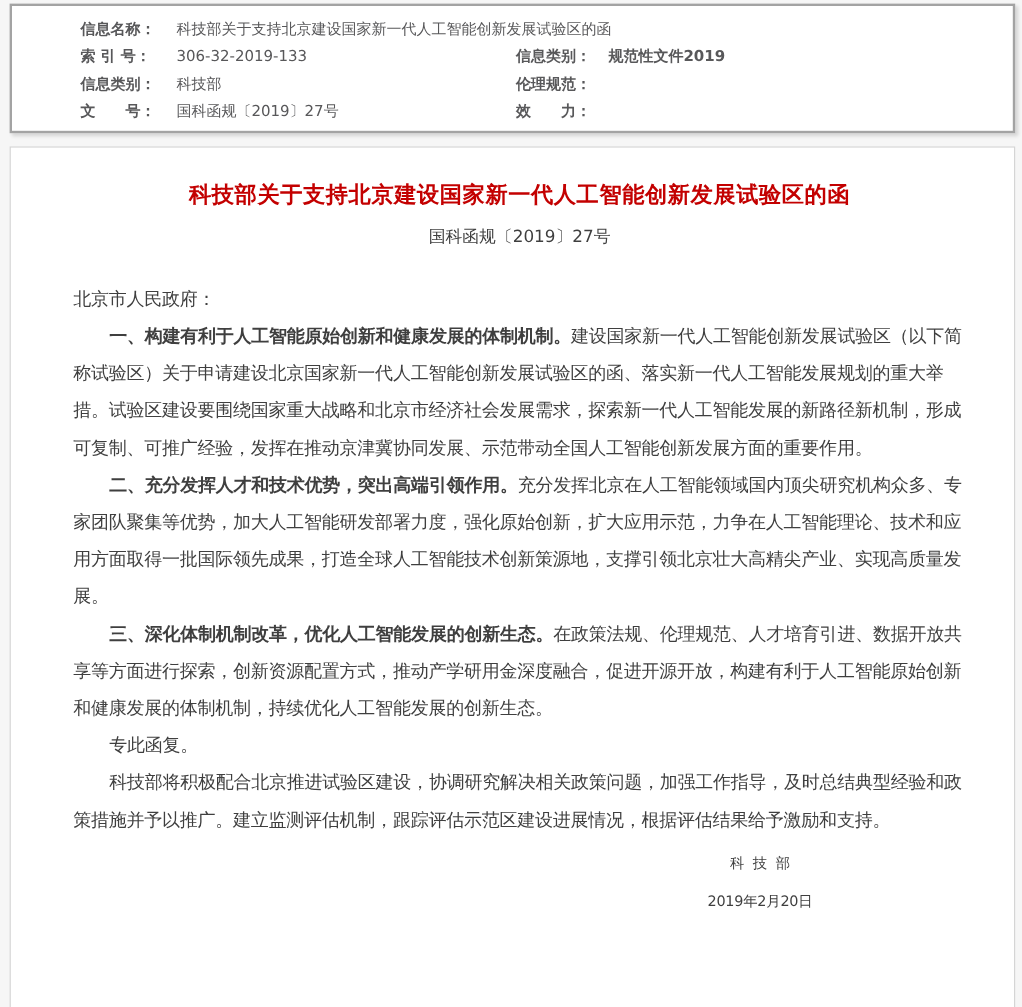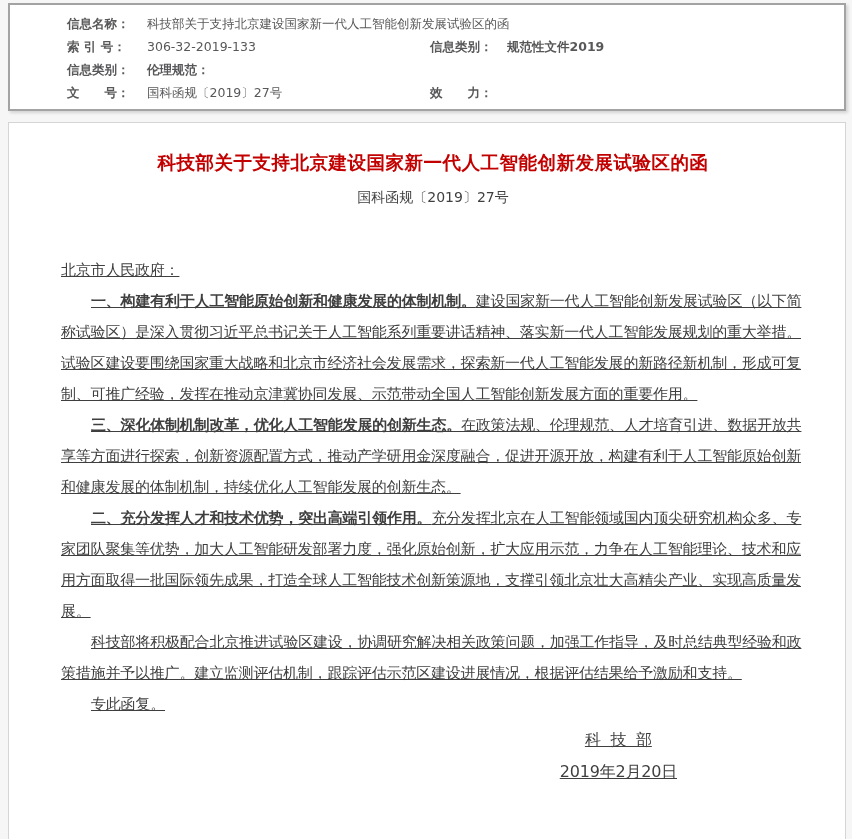--- a/index.html
+++ b/index.html
@@ -51,78 +51,78 @@
     line-height: 26px;
     letter-spacing: 0.5px;
   }
   .doc-number {
     margin-top: 13px;
     text-align: center;
     font-size: 14px;
     color: #3f3f3f;
   }
   .doc-body {
-    margin-top: 48px;
+    margin-top: 27px;
     font-size: 15px;
     line-height: 31px;
     color: #3f3f3f;
     letter-spacing: -0.2px;
-    text-decoration: underline;
   }
   .doc-body p { margin: 0; }
   p.indent { text-indent: 2em; }
   .lead { font-weight: bold; }
   .signature {
     width: -moz-fit-content;
     width: fit-content;
     margin: 4px 128px 0 auto;
     text-align: center;
   }
-  .signature div { line-height: 32px; font-size: 16px; color: #3f3f3f; white-space: pre; }
+  .signature div { line-height: 32px; font-size: 12px; color: #3f3f3f; white-space: pre; }
 </style>
 </head>
 <body>
 
 <div class="meta-box">
   <div class="meta-row">
     <span class="meta-label">信息名称：</span>
     <span class="meta-value wide">科技部关于支持北京建设国家新一代人工智能创新发展试验区的函</span>
   </div>
   <div class="meta-row">
     <span class="meta-label">索 引 号：</span>
     <span class="meta-value">306-32-2019-133</span>
     <span class="meta-label2">信息类别：</span>
     <span class="meta-value2">规范性文件2019</span>
   </div>
   <div class="meta-row">
     <span class="meta-label">信息类别：</span>
+    <span class="meta-value">科技部</span>
     <span class="meta-label2">伦理规范：</span>
   </div>
   <div class="meta-row">
     <span class="meta-label">文　　号：</span>
     <span class="meta-value">国科函规〔2019〕27号</span>
     <span class="meta-label2">效　　力：</span>
     <span class="meta-value2"></span>
   </div>
 </div>
 
 <div class="doc-box">
   <h1 class="doc-title">科技部关于支持北京建设国家新一代人工智能创新发展试验区的函</h1>
   <div class="doc-number">国科函规〔2019〕27号</div>
 
   <div class="doc-body">
     <p>北京市人民政府：</p>
 
-    <p class="indent"><span class="lead">一、构建有利于人工智能原始创新和健康发展的体制机制。</span><span>建设国家新一代人工智能创新发展试验区（以下简称试验区）是深入贯彻习近平总书记关于人工智能系列重要讲话精神、落实新一代人工智能发展规划的重大举措。试验区建设要围绕国家重大战略和北京市经济社会发展需求，探索新一代人工智能发展的新路径新机制，形成可复制、可推广经验，发挥在推动京津冀协同发展、示范带动全国人工智能创新发展方面的重要作用。</span></p>
+    <p class="indent"><span class="lead">一、构建有利于人工智能原始创新和健康发展的体制机制。</span><span>建设国家新一代人工智能创新发展试验区（以下简称试验区）关于申请建设北京国家新一代人工智能创新发展试验区的函、落实新一代人工智能发展规划的重大举措。试验区建设要围绕国家重大战略和北京市经济社会发展需求，探索新一代人工智能发展的新路径新机制，形成可复制、可推广经验，发挥在推动京津冀协同发展、示范带动全国人工智能创新发展方面的重要作用。</span></p>
+
+    <p class="indent"><span class="lead">二、充分发挥人才和技术优势，突出高端引领作用。</span><span>充分发挥北京在人工智能领域国内顶尖研究机构众多、专家团队聚集等优势，加大人工智能研发部署力度，强化原始创新，扩大应用示范，力争在人工智能理论、技术和应用方面取得一批国际领先成果，打造全球人工智能技术创新策源地，支撑引领北京壮大高精尖产业、实现高质量发展。</span></p>
 
     <p class="indent"><span class="lead">三、深化体制机制改革，优化人工智能发展的创新生态。</span><span>在政策法规、伦理规范、人才培育引进、数据开放共享等方面进行探索，创新资源配置方式，推动产学研用金深度融合，促进开源开放，构建有利于人工智能原始创新和健康发展的体制机制，持续优化人工智能发展的创新生态。</span></p>
 
-    <p class="indent"><span class="lead">二、充分发挥人才和技术优势，突出高端引领作用。</span><span>充分发挥北京在人工智能领域国内顶尖研究机构众多、专家团队聚集等优势，加大人工智能研发部署力度，强化原始创新，扩大应用示范，力争在人工智能理论、技术和应用方面取得一批国际领先成果，打造全球人工智能技术创新策源地，支撑引领北京壮大高精尖产业、实现高质量发展。</span></p>
-
+    <p class="indent">专此函复。</p>
     <p class="indent">科技部将积极配合北京推进试验区建设，协调研究解决相关政策问题，加强工作指导，及时总结典型经验和政策措施并予以推广。建立监测评估机制，跟踪评估示范区建设进展情况，根据评估结果给予激励和支持。</p>
-    <p class="indent">专此函复。</p>
 
     <div class="signature">
       <div>科  技  部</div>
       <div>2019年2月20日</div>
     </div>
   </div>
 </div>
 
 </body></html>

